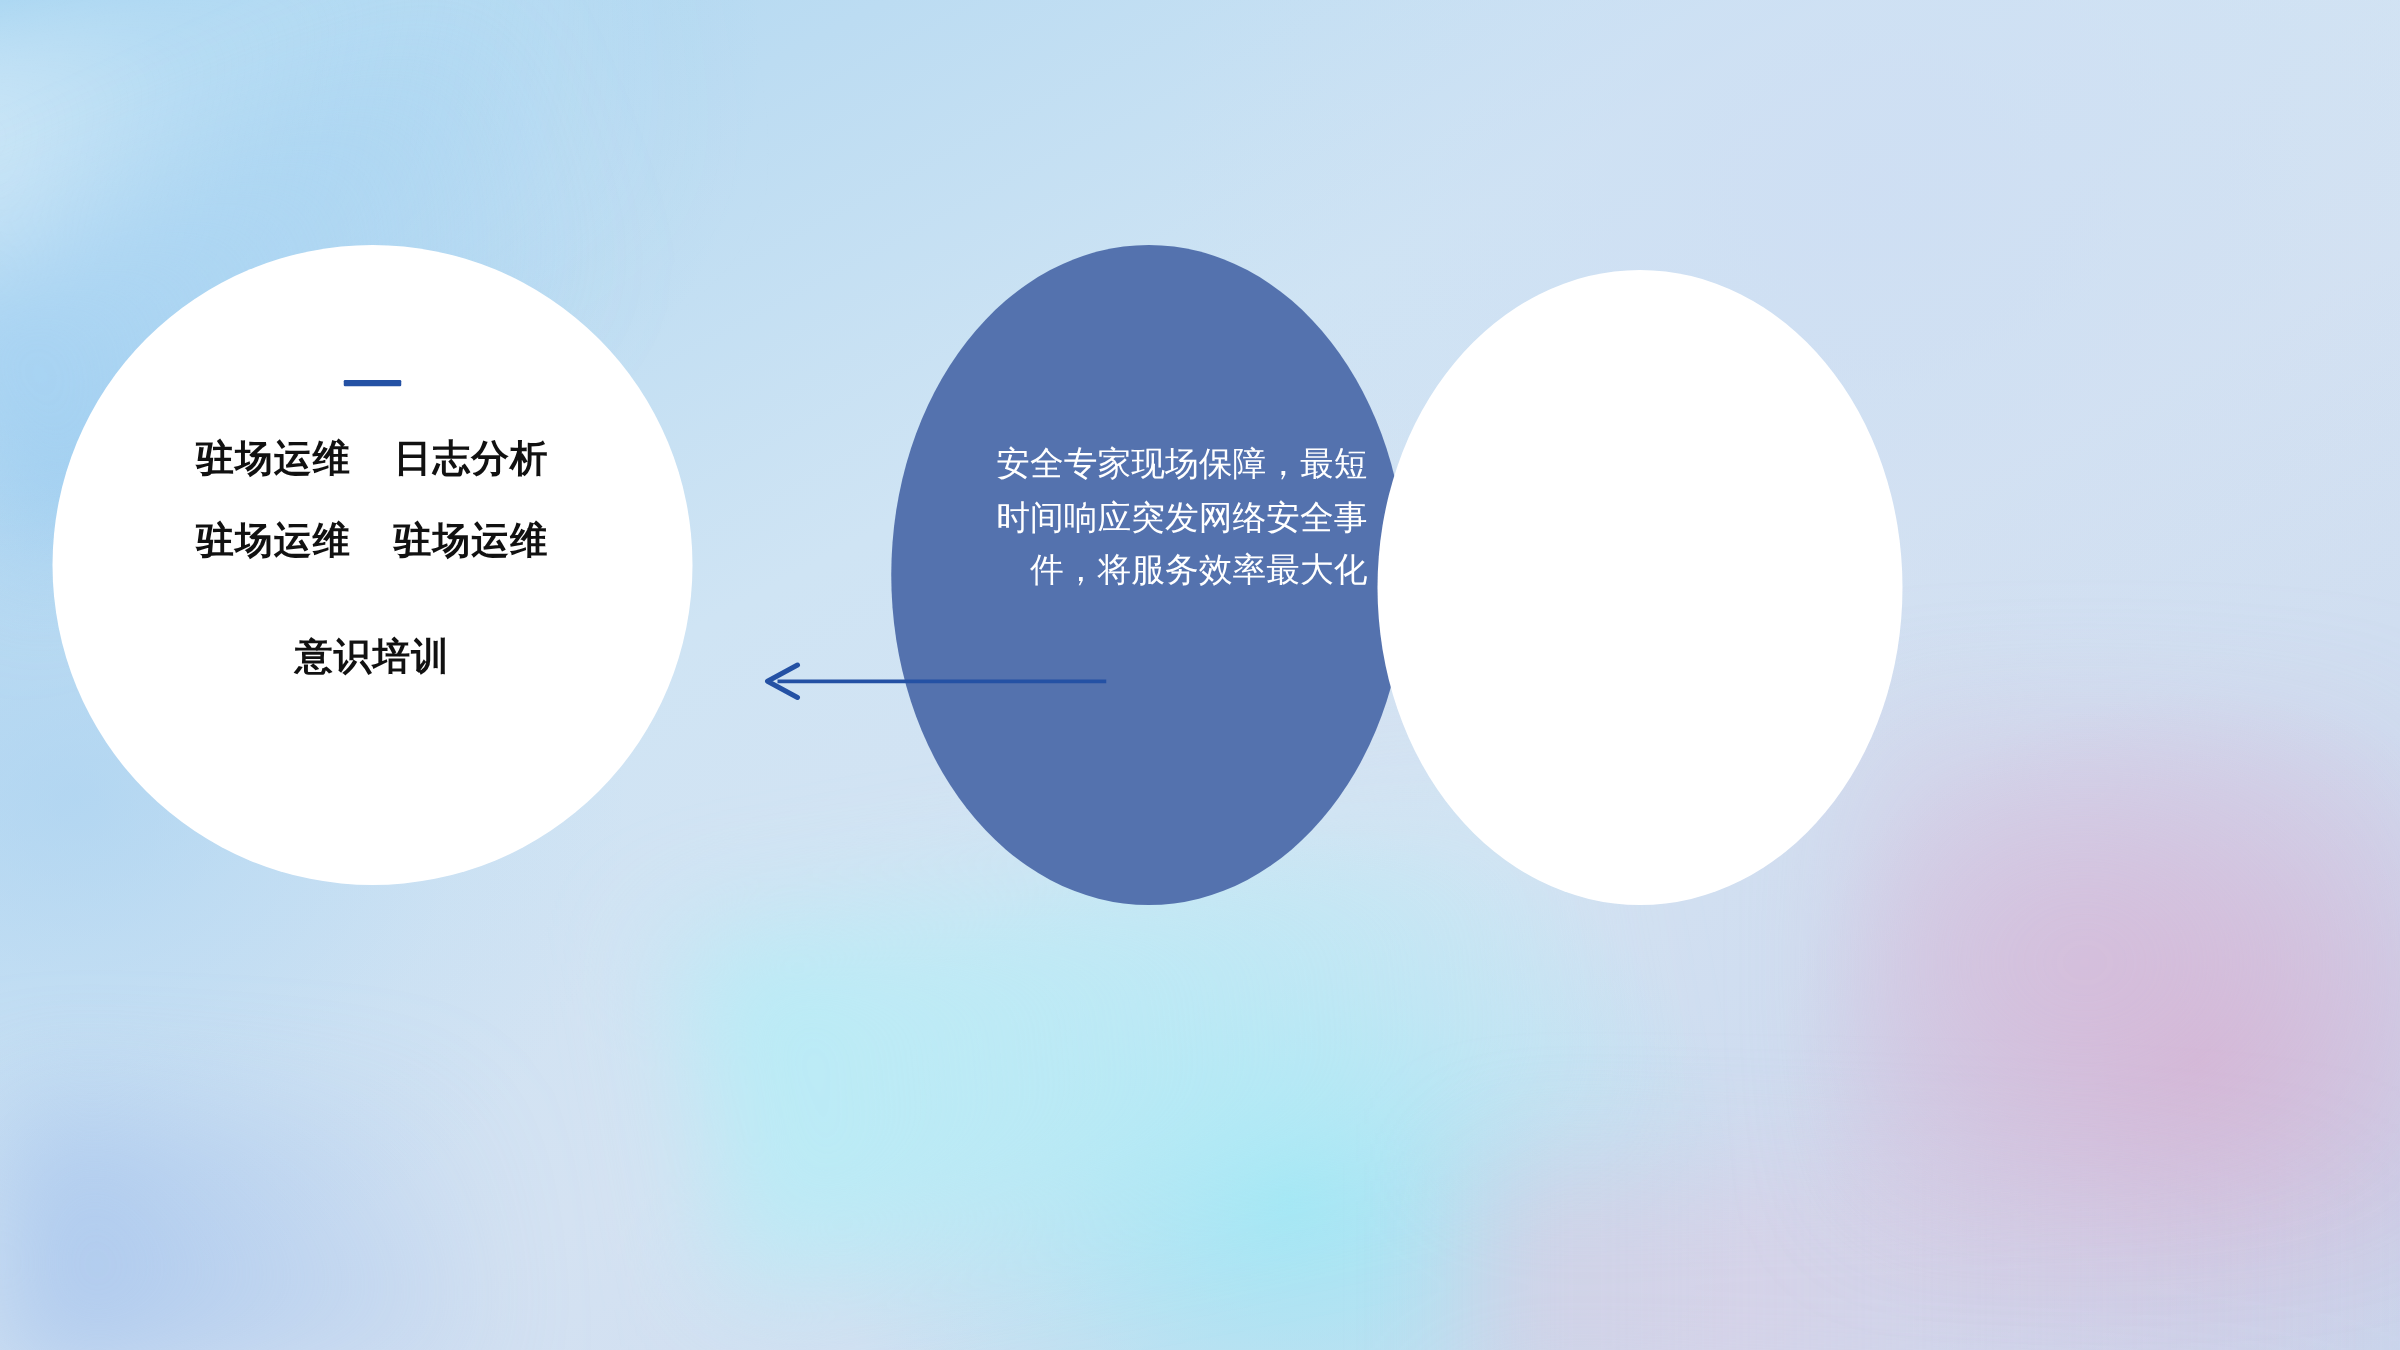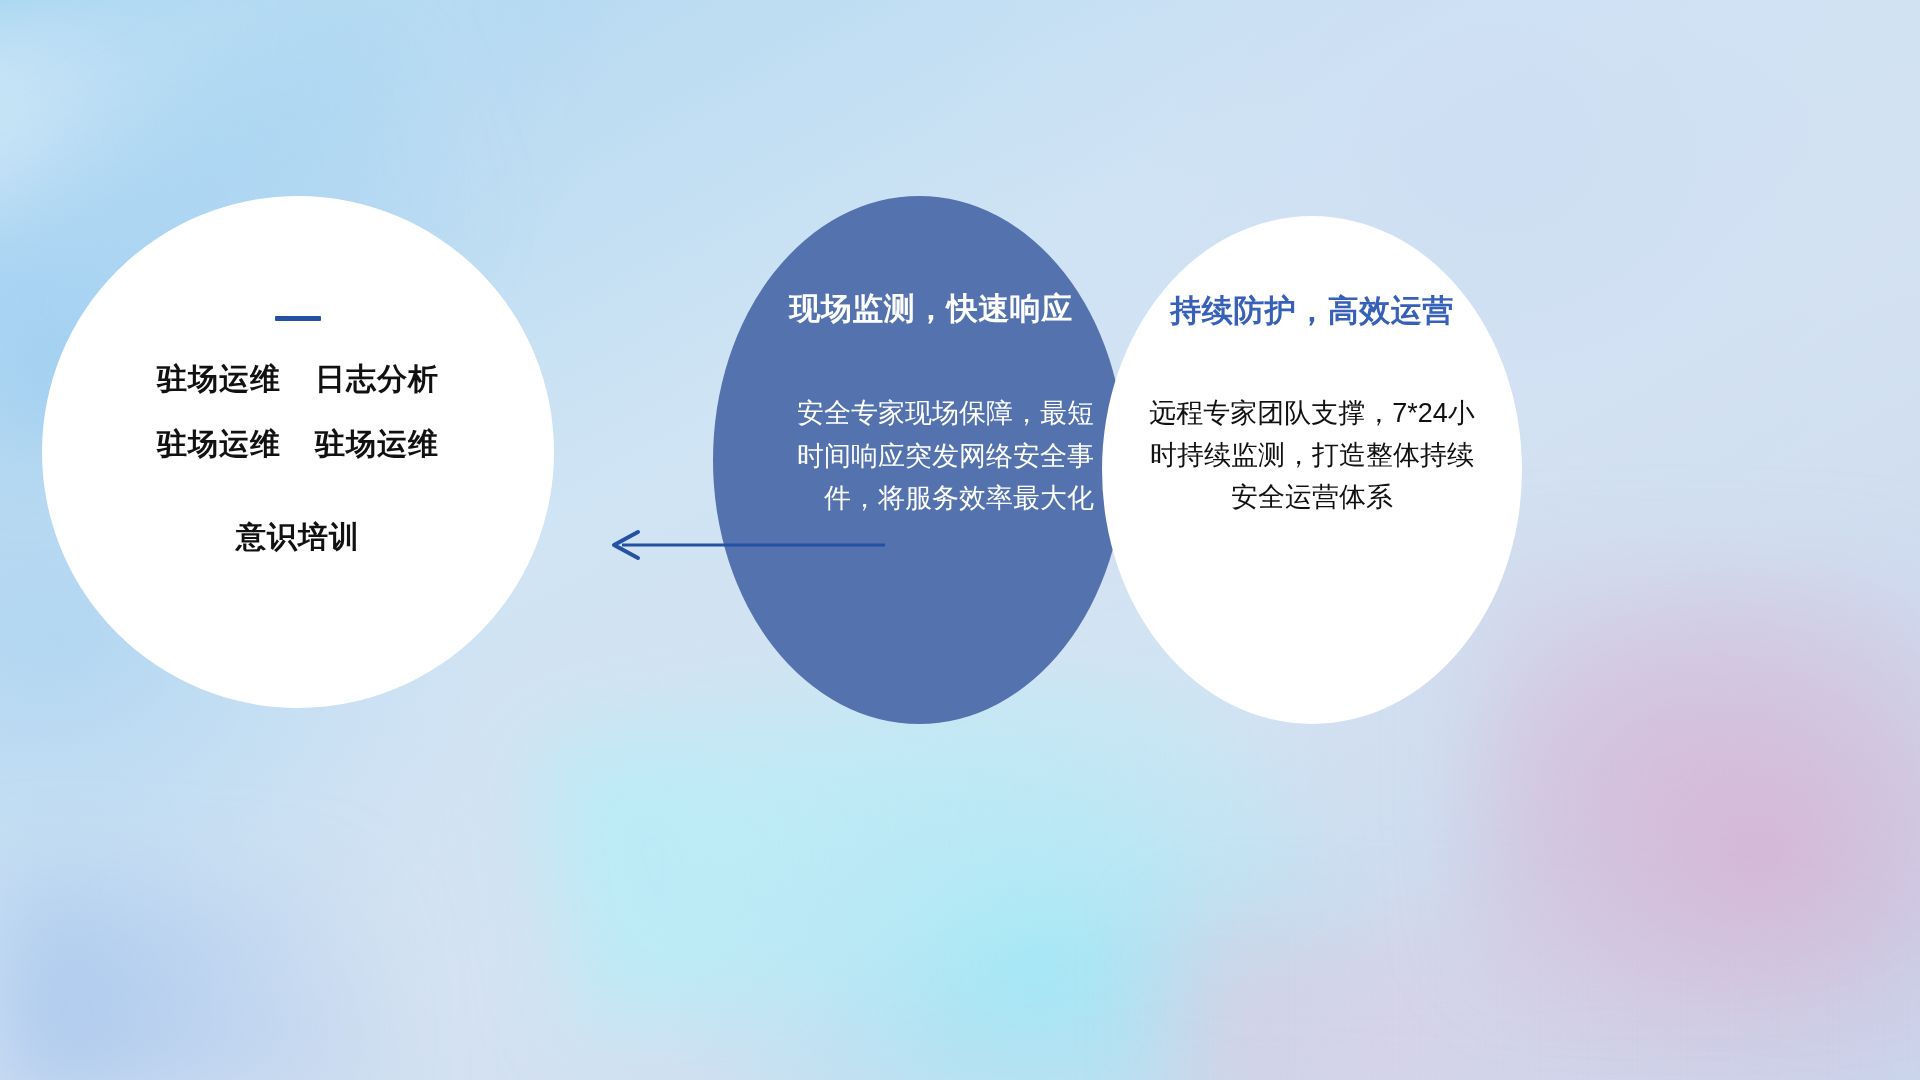--- a/index.html
+++ b/index.html
@@ -93,21 +93,21 @@
     width: 420px;
     height: 508px;
     background: #ffffff;
     z-index: 5;
   }
 
   
   #left-content {
     position: absolute;
     left: 42px;
-    top: 204px;
+    top: 192px;
     width: 512px;
     height: 512px;
     z-index: 6;
     display: flex;
     flex-direction: column;
     align-items: center;
     justify-content: flex-start;
     padding-top: 112px;
     box-sizing: border-box;
   }
@@ -242,22 +242,17 @@
       <span class="tag">驻场运维</span>
       <span class="tag">驻场运维</span>
     </div>
 
     <div class="tag-row single">
       <span class="tag">意识培训</span>
     </div>
   </div>
 
   <div id="middle-content">
-    <div id="middle-title">现场监测，快速响应</div>
     <div id="middle-body">安全专家现场保障，最短时间响应突发网络安全事件，将服务效率最大化</div>
   </div>
 
-  <div id="right-content">
-    <div id="right-title">持续防护，高效运营</div>
-    <div id="right-body">远程专家团队支撑，7*24小时持续监测，打造整体持续安全运营体系</div>
-  </div>
 
 </div>
 
 </body></html>

